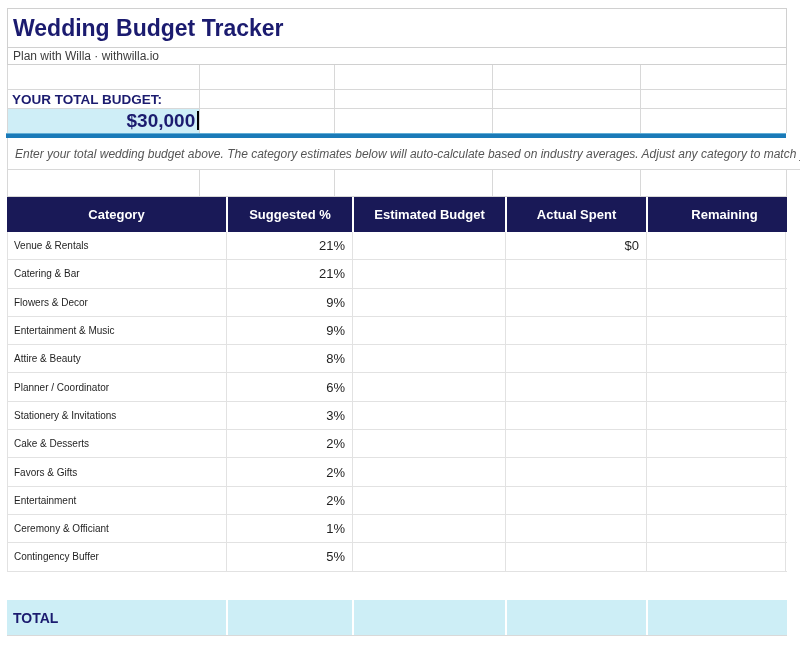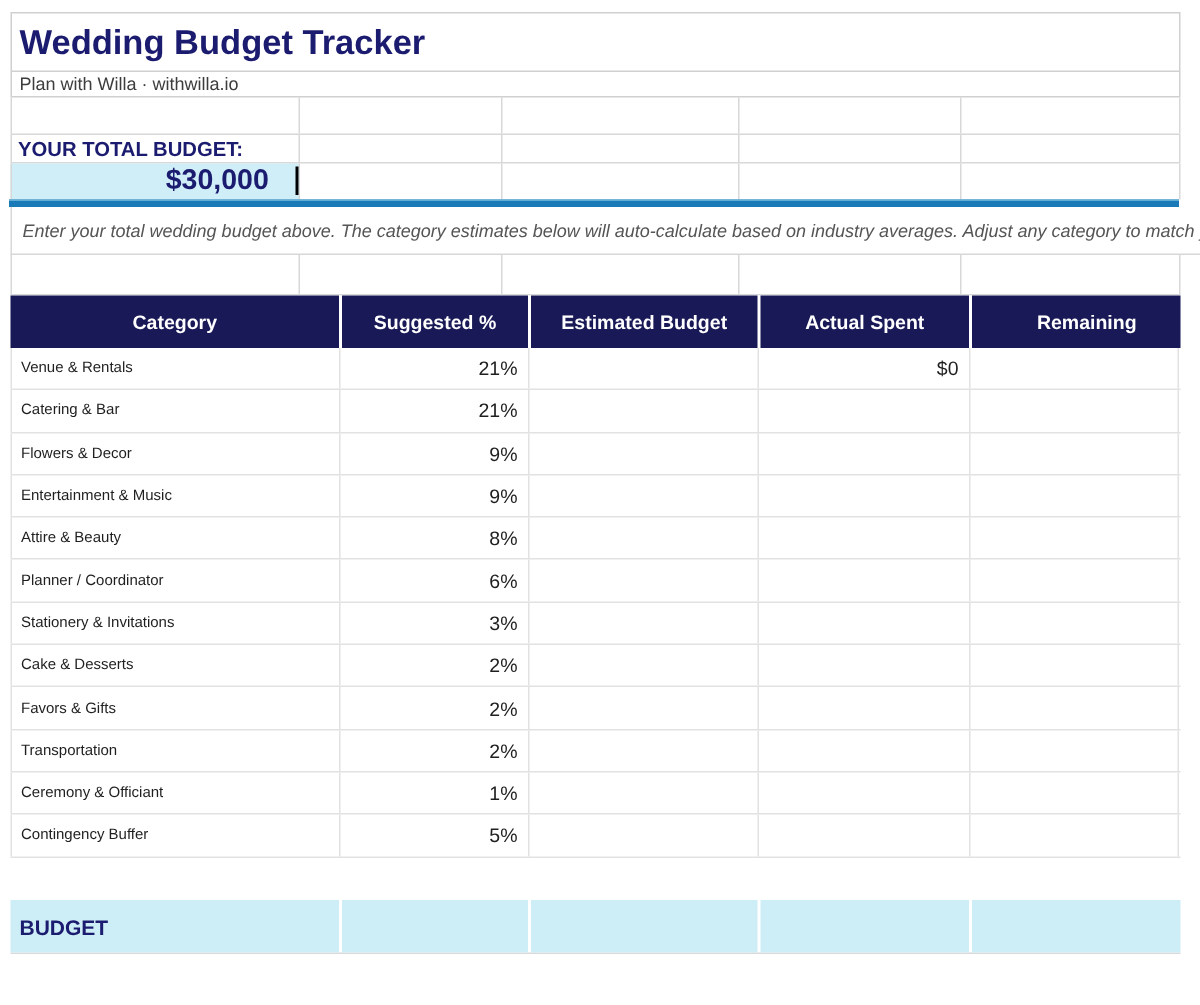--- a/index.html
+++ b/index.html
@@ -20,21 +20,21 @@
     border-bottom:1px solid #d8d8d8;gap:24px; }
   .grid-row .c { border-right:1px solid #d8d8d8; height:100%; }
   .grid-row .c:first-child { border-left:1px solid #d8d8d8; }
   .w0{width:220px;} .w1{width:126px;} .w2{width:153px;} .w3{width:141px;} .w4{width:139px;}
 
   .label-cell { display:flex; align-items:center; }
   .label-cell span { font-size:13.5px; font-weight:bold; color:#1b1b6f; padding-left:4px; }
 
   .input-cell { position:relative; background:#cfeef7; display:flex;
     align-items:center; justify-content:flex-end; }
-  .input-cell .val { font-size:19px; font-weight:bold; color:#1b1b6f; padding-right:20px; }
+  .input-cell .val { font-size:19px; font-weight:bold; color:#1b1b6f; padding-right:4px; }
   .caret { position:absolute; right:0px; top:2px; width:2px; height:19px; background:#000; }
 
   .divider-bar { position:absolute; left:6px; top:133px; width:780px; height:5px;
     background:#1a7ab8; border-top:1px solid #62aed6; }
 
   .note-row { position:absolute; left:7px; top:138px; width:793px; height:32px;
     border-left:1px solid #d8d8d8; border-bottom:1px solid #d8d8d8;
     display:flex; align-items:center; overflow:hidden; }
   .note-row span { font-size:12px; font-style:italic; color:#555; white-space:nowrap; padding-left:7px; }
 
@@ -194,21 +194,21 @@
       <div class="c w4 num"></div>
     </div>
     <div class="trow">
       <div class="c w0 cat">Favors &amp; Gifts</div>
       <div class="c w1 num">2%</div>
       <div class="c w2 num"></div>
       <div class="c w3 num"></div>
       <div class="c w4 num"></div>
     </div>
     <div class="trow">
-      <div class="c w0 cat">Transportation</div>
+      <div class="c w0 cat">Entertainment</div>
       <div class="c w1 num">2%</div>
       <div class="c w2 num"></div>
       <div class="c w3 num"></div>
       <div class="c w4 num"></div>
     </div>
     <div class="trow">
       <div class="c w0 cat">Ceremony &amp; Officiant</div>
       <div class="c w1 num">1%</div>
       <div class="c w2 num"></div>
       <div class="c w3 num"></div>
@@ -218,21 +218,21 @@
       <div class="c w0 cat">Contingency Buffer</div>
       <div class="c w1 num">5%</div>
       <div class="c w2 num"></div>
       <div class="c w3 num"></div>
       <div class="c w4 num"></div>
     </div>
   </div>
 
   <div class="total-row">
     <div class="tc hw0">
-      <span>BUDGET</span>
+      <span>TOTAL</span>
     </div>
     <div class="tc hw1"></div>
     <div class="tc hw2"></div>
     <div class="tc hw3"></div>
     <div class="tc hw4"></div>
   </div>
 
 </div>
 
 </body></html>

